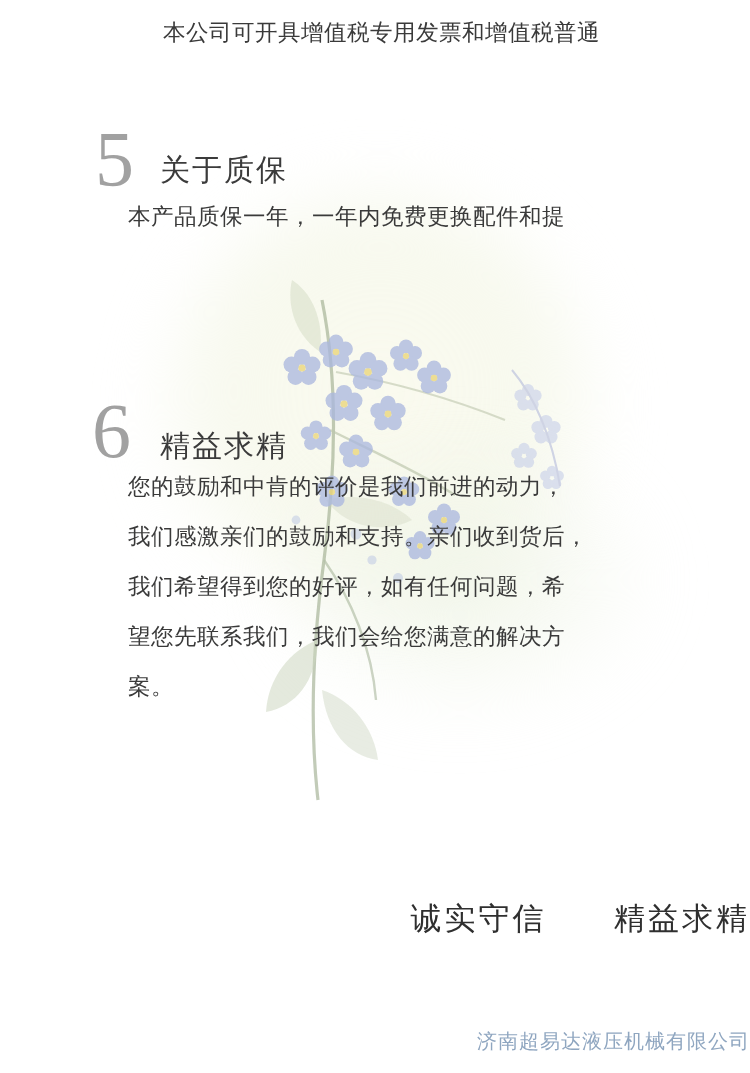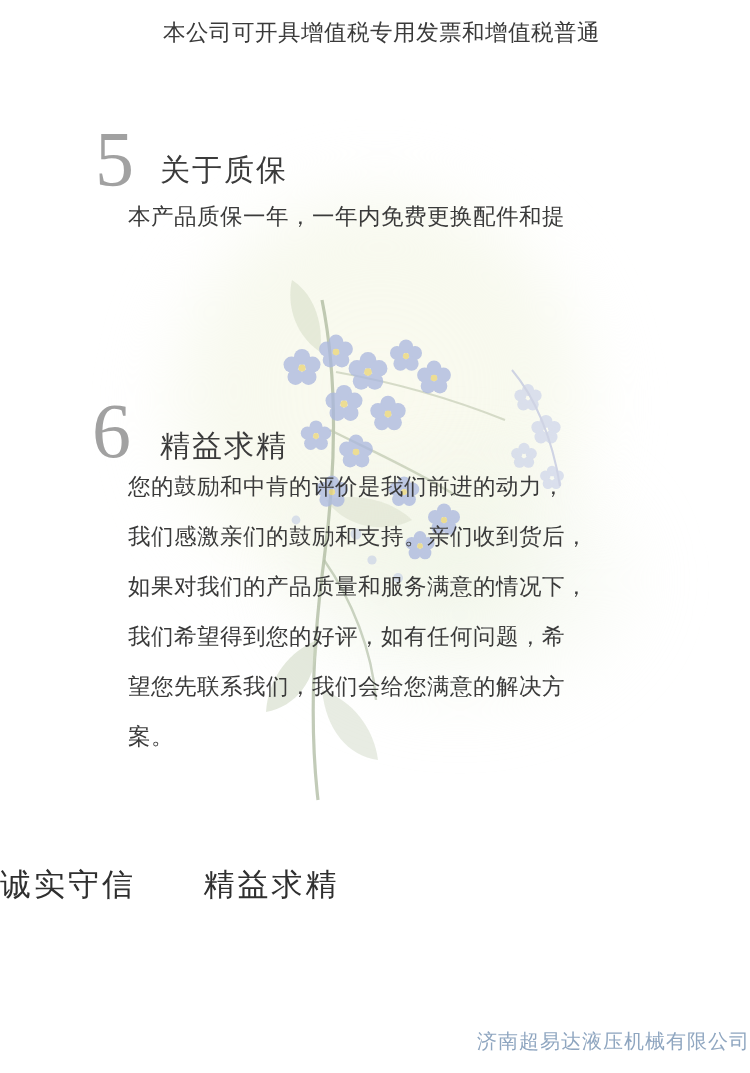--- a/index.html
+++ b/index.html
@@ -77,24 +77,24 @@
   #num5 { left: 95px; top: 120px; font-size: 78px; }
   #sec5-title { left: 160px; top: 142px; }
   #sec5-para  { left: 128px; top: 192px; }
 
   #num6 { left: 92px; top: 392px; font-size: 78px; }
   #sec6-title { left: 160px; top: 418px; }
   #sec6-para  { left: 128px; top: 462px; }
 
   #slogan {
     position: absolute;
-    top: 864px;
+    top: 898px;
     left: 0;
     width: 750px;
-    text-align: left;
+    text-align: right;
     font-size: 31px;
     color: #2f2f2f;
     letter-spacing: 3px;
   }
   #slogan span.gap { display: inline-block; width: 46px; }
 
   #company {
     position: absolute;
     top: 1028px;
     left: 0;
@@ -289,21 +289,20 @@
   <div class="section-title" id="sec5-title">关于质保</div>
   <div class="para" id="sec5-para">
     <div>本产品质保一年，一年内免费更换配件和提</div>
   </div>
 
   <div class="numeral" id="num6">6</div>
   <div class="section-title" id="sec6-title">精益求精</div>
   <div class="para" id="sec6-para">
     <div>您的鼓励和中肯的评价是我们前进的动力，</div>
     <div>我们感激亲们的鼓励和支持。亲们收到货后，</div>
-    <div>如果对我们的产品质量和服务满意的情况下，</div>
     <div>我们希望得到您的好评，如有任何问题，希</div>
     <div>望您先联系我们，我们会给您满意的解决方</div>
     <div>案。</div>
   </div>
 
   <div id="slogan">
     <span>诚实守信</span>
     <span class="gap"></span>
     <span>精益求精</span>
   </div>

